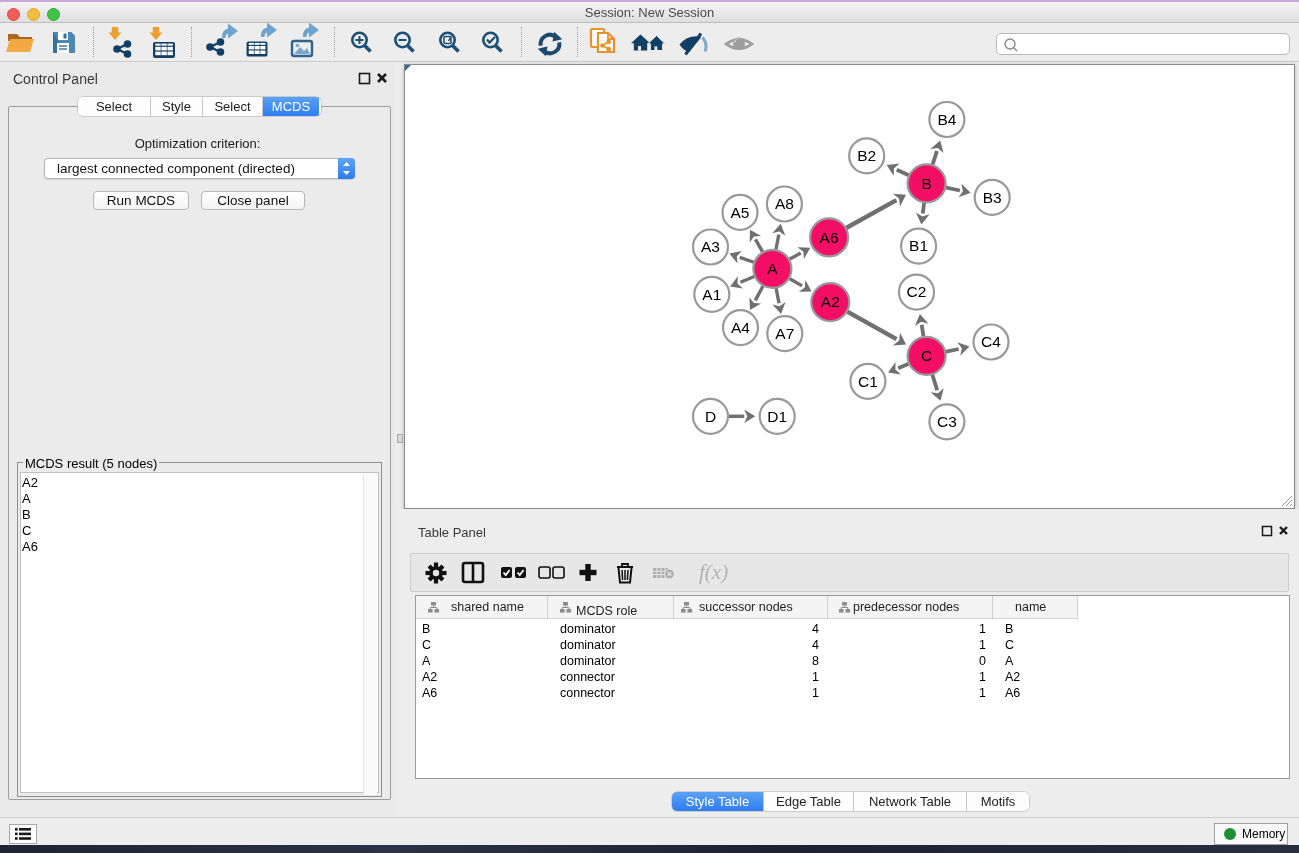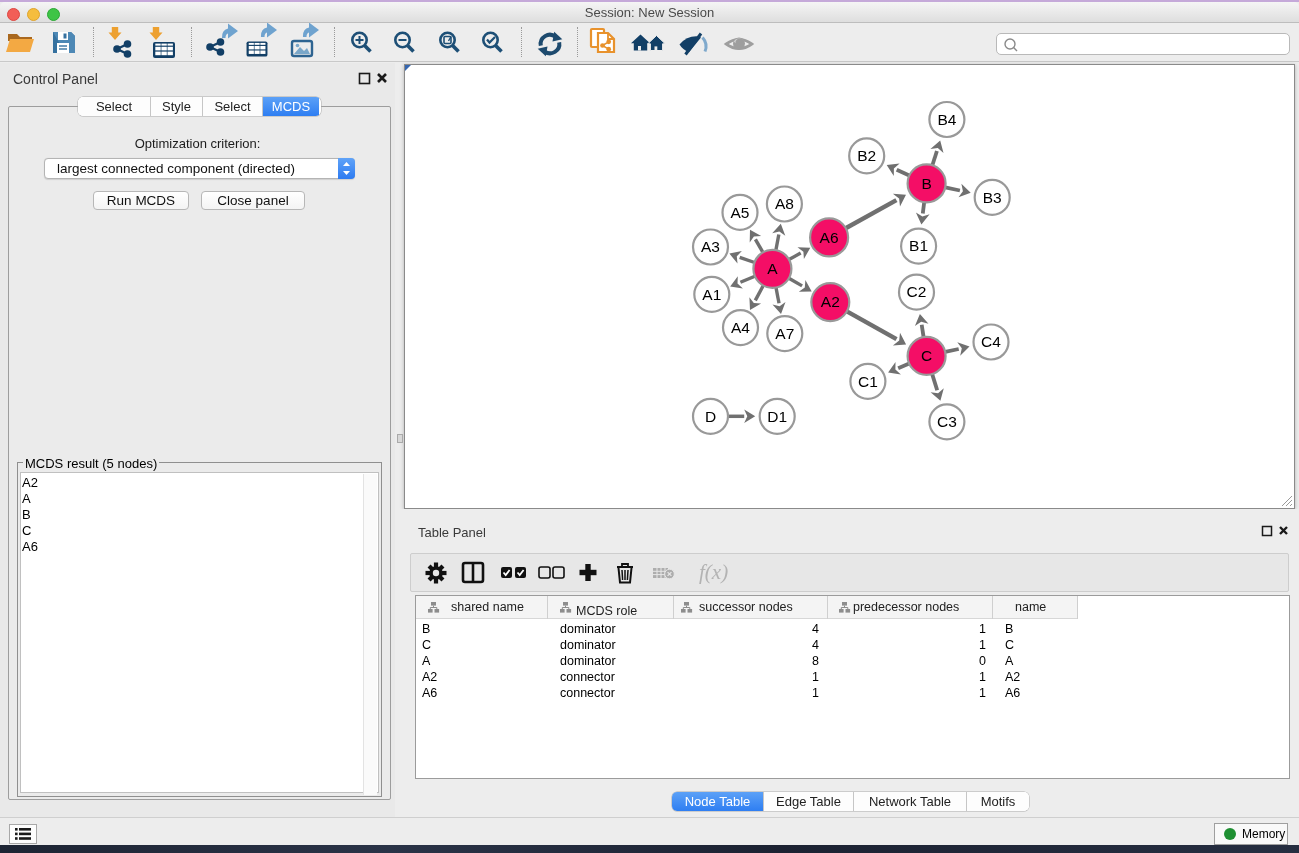--- a/index.html
+++ b/index.html
@@ -494,18 +494,18 @@
         <span style="position:absolute;left:589px;top:51px">A2</span>
 <span style="position:absolute;left:6px;top:67px">A6</span>
         <span style="position:absolute;left:144px;top:67px">connector</span>
         <span style="position:absolute;left:389px;top:67px;width:14px;text-align:right">1</span>
         <span style="position:absolute;left:556px;top:67px;width:14px;text-align:right">1</span>
         <span style="position:absolute;left:589px;top:67px">A6</span>
 </div>
 
 </div>
 <div class="seg" id="tabsBot">
-      <div class="s1 on">Node Table</div>
+      <div class="s1 on">Style Table</div>
       <div class="s2">Edge Table</div>
       <div class="s3">Network Table</div>
       <div class="s4">Motifs</div>
     </div>
 </div>
 
 </body></html>

